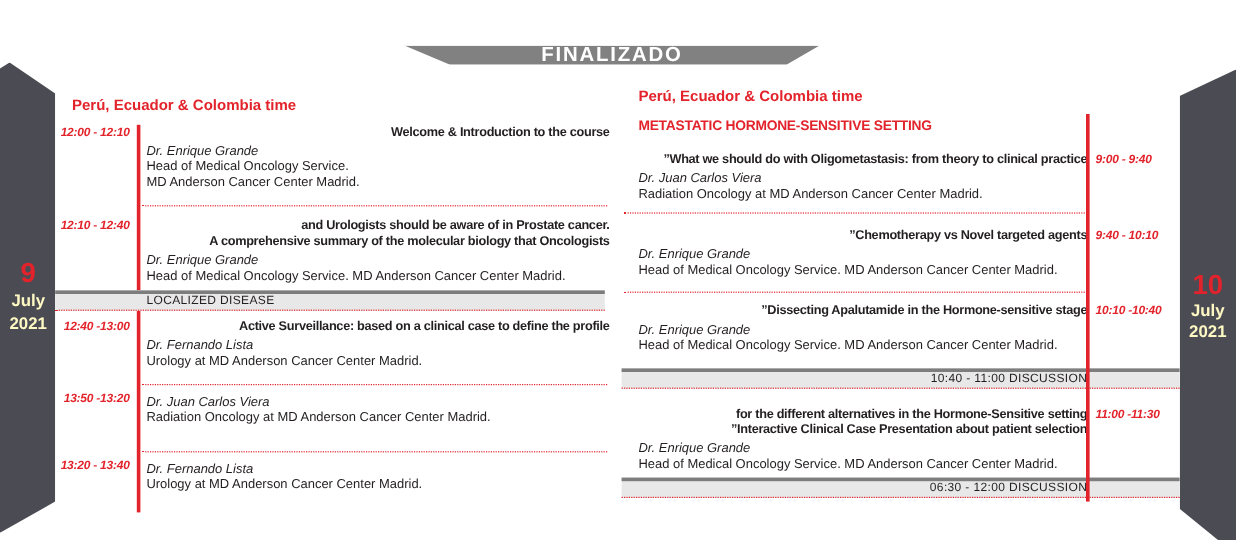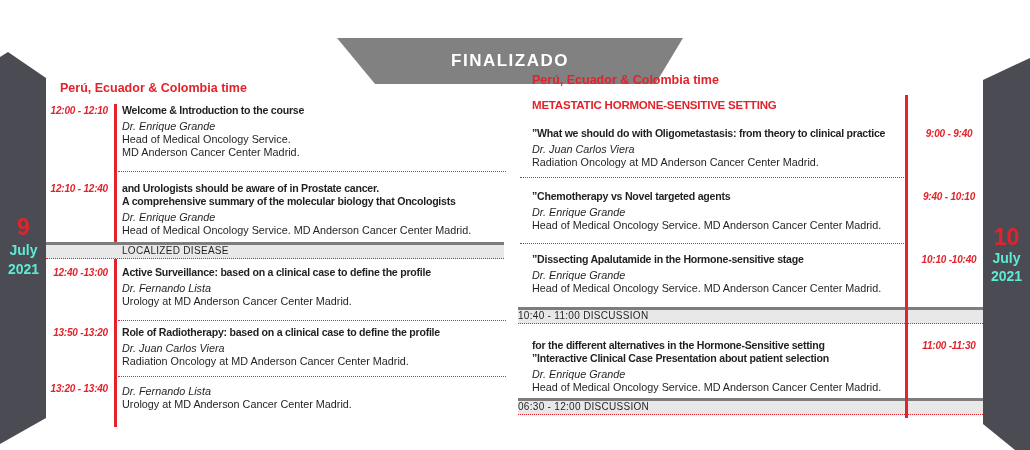--- a/index.html
+++ b/index.html
@@ -5,54 +5,54 @@
   html,body { margin:0; padding:0; }
   body {
     width:1030px; height:450px; position:relative; overflow:hidden;
     background:#ffffff; color:var(--text-dark,#231f20);
     font-family:"Liberation Sans", sans-serif;
   }
   .spine { position:absolute; top:0; width:47px; height:450px; background:var(--spine-gray,#4b4b54); }
   #spine-left  { left:0;     clip-path:polygon(0 57px,8px 52px,46px 78px,46px 418px,0 444px); }
   #spine-right { left:983px; clip-path:polygon(0 80px,47px 58px,47px 450px,32px 450px,0 424px); }
   .day-num { position:absolute; width:100%; text-align:center; font-weight:bold; font-size:23px; color:var(--accent-red,#e3232b); }
-  .day-sub { position:absolute; width:100%; text-align:center; font-weight:bold; font-size:14px; color:#5eead4; }
+  .day-sub { position:absolute; width:100%; text-align:center; font-weight:bold; font-size:14px; color:#fef9c3; }
 
   #banner {
-    position:absolute; left:337px; top:38px; width:346px; height:46px;
+    position:absolute; left:337px; top:38px; width:346px; height:16px;
     background:var(--banner-gray,#818181);
     clip-path:polygon(0 0,100% 0,92% 100%,11% 100%);
     display:flex; align-items:center; justify-content:center;
     color:#fff; font-weight:bold; font-size:17px; letter-spacing:1.5px;
   }
 
   .tz-header { position:absolute; color:var(--accent-red,#e3232b); font-weight:bold; font-size:12.5px; }
   .section-header { position:absolute; color:var(--accent-red,#e3232b); font-weight:bold; font-size:11.5px; letter-spacing:-0.2px; }
 
   .redline { position:absolute; width:3px; background:var(--accent-red,#e3232b); }
   .dotted  { position:absolute; height:0; border-top:1.5px dotted var(--accent-red,#e3232b); }
 
   .band {
     position:absolute; box-sizing:border-box; height:17px;
     background:var(--band-fill,#e8e8e8);
     border-top:3px solid var(--band-border,#7d7d7d);
     border-bottom:1.5px dotted var(--accent-red,#e3232b);
     font-size:10px; line-height:12px; letter-spacing:0.3px; color:#231f20; z-index:1;
   }
   #band-localized { left:46px; top:242px; width:458px; padding-left:76px; }
-  .band-discussion { left:518px; width:465px; text-align:left; padding-right:77px; }
+  .band-discussion { left:518px; width:465px; text-align:right; padding-right:77px; }
 
   .item { position:absolute; left:122px; width:386px; }
   .item-r { left:532px; width:374px; }
-  .title { font-weight:bold; font-size:10.6px; line-height:13px; letter-spacing:-0.25px; }
+  .title { font-weight:bold; font-size:10.6px; line-height:13px; letter-spacing:-0.25px;text-align:right; }
   .speaker { font-style:italic; font-size:10.8px; line-height:13px; margin-top:3px; }
   .org { font-size:10.8px; line-height:12.5px; }
   .time { position:absolute; color:var(--accent-red,#e3232b); font-weight:bold; font-size:10px; line-height:13px; letter-spacing:-0.2px;font-style:italic; }
   .time-l { left:40px; width:68px; text-align:right; }
-  .time-r { left:913px; width:72px; text-align:center; z-index:6; }
+  .time-r { left:913px; width:72px; z-index:6; }
 </style>
 </head>
 <body>
 
 <div id="banner">
   <span>FINALIZADO</span>
 </div>
 
 <div id="spine-left" class="spine">
   <div class="day-num" style="top:214px">9</div>
@@ -95,21 +95,20 @@
 
 <div class="time time-l" style="top:266px">12:40 -13:00</div>
 <div class="item" style="top:266px">
   <div class="title">Active Surveillance: based on a clinical case to define the profile</div>
   <div class="speaker">Dr. Fernando Lista</div>
   <div class="org">Urology at MD Anderson Cancer Center Madrid.</div>
 </div>
 
 <div class="time time-l" style="top:326px">13:50 -13:20</div>
 <div class="item" style="top:326px">
-  <div class="title">Role of Radiotherapy: based on a clinical case to define the profile</div>
   <div class="speaker">Dr. Juan Carlos Viera</div>
   <div class="org">Radiation Oncology at MD Anderson Cancer Center Madrid.</div>
 </div>
 
 <div class="time time-l" style="top:382px">13:20 - 13:40</div>
 <div class="item" style="top:382px">
   <div class="speaker">Dr. Fernando Lista</div>
   <div class="org">Urology at MD Anderson Cancer Center Madrid.</div>
 </div>
 

